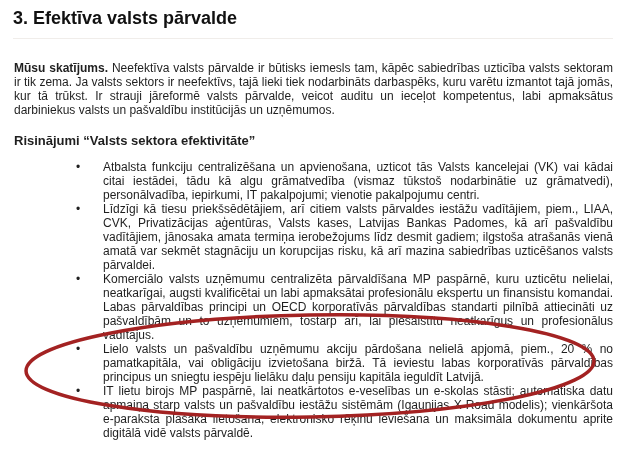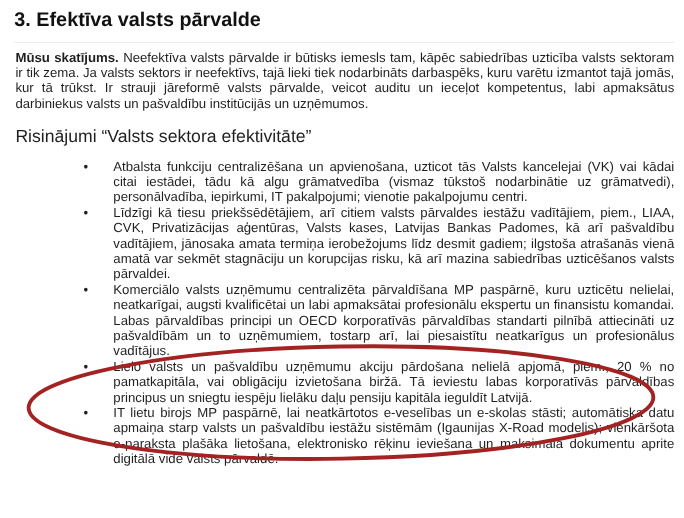--- a/index.html
+++ b/index.html
@@ -10,25 +10,25 @@
     background:#ffffff; color:#1f1f1f;
     font-family:"Liberation Sans", sans-serif;
   }
   .title {
     font-size:18px; line-height:20px; font-weight:700; color:#111;
     margin:8px 9px 0 13px; padding-bottom:10px;
     border-bottom:1px solid #f0edea;
   }
   .intro {
     font-size:12px; line-height:14px; text-align:justify;
-    margin:6px 9px 0 14px;
+    margin:22px 9px 0 14px;
   }
   .intro .lead { font-weight:700; }
   .section-heading {
-    font-size:16px; line-height:14px; font-weight:400;
+    font-size:13px; line-height:14px; font-weight:700;
     margin:17px 9px 0 14px;
   }
   ul.solutions {
     list-style:none;
     margin:12px 9px 16px 0;
     padding:0 0 0 103px;
   }
   ul.solutions li {
     position:relative;
     font-size:12px; line-height:14px; text-align:justify;

